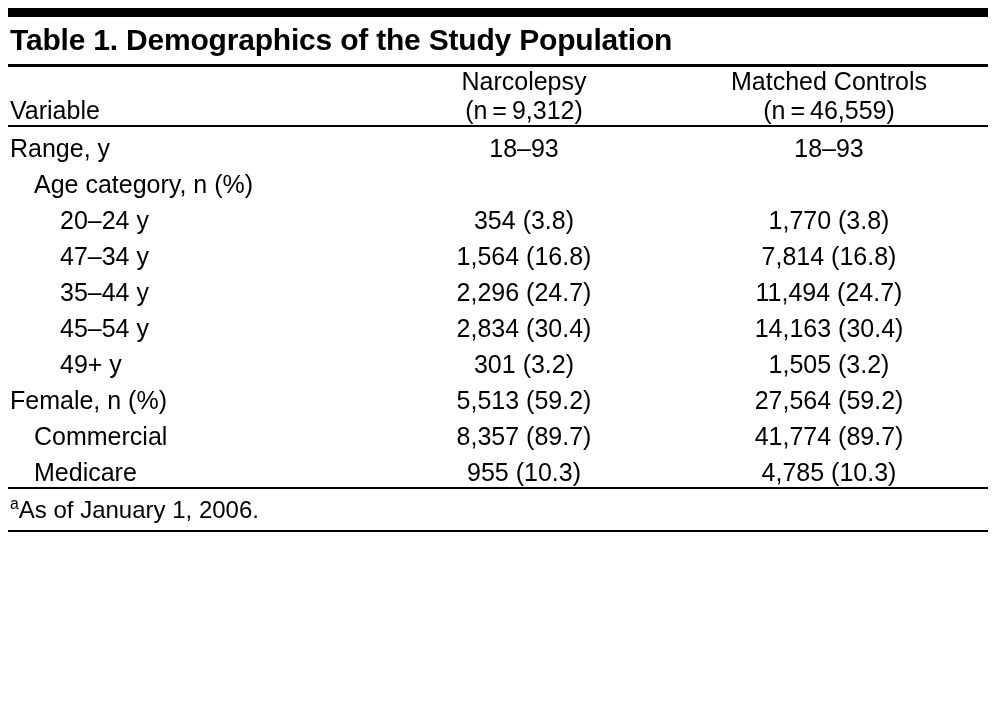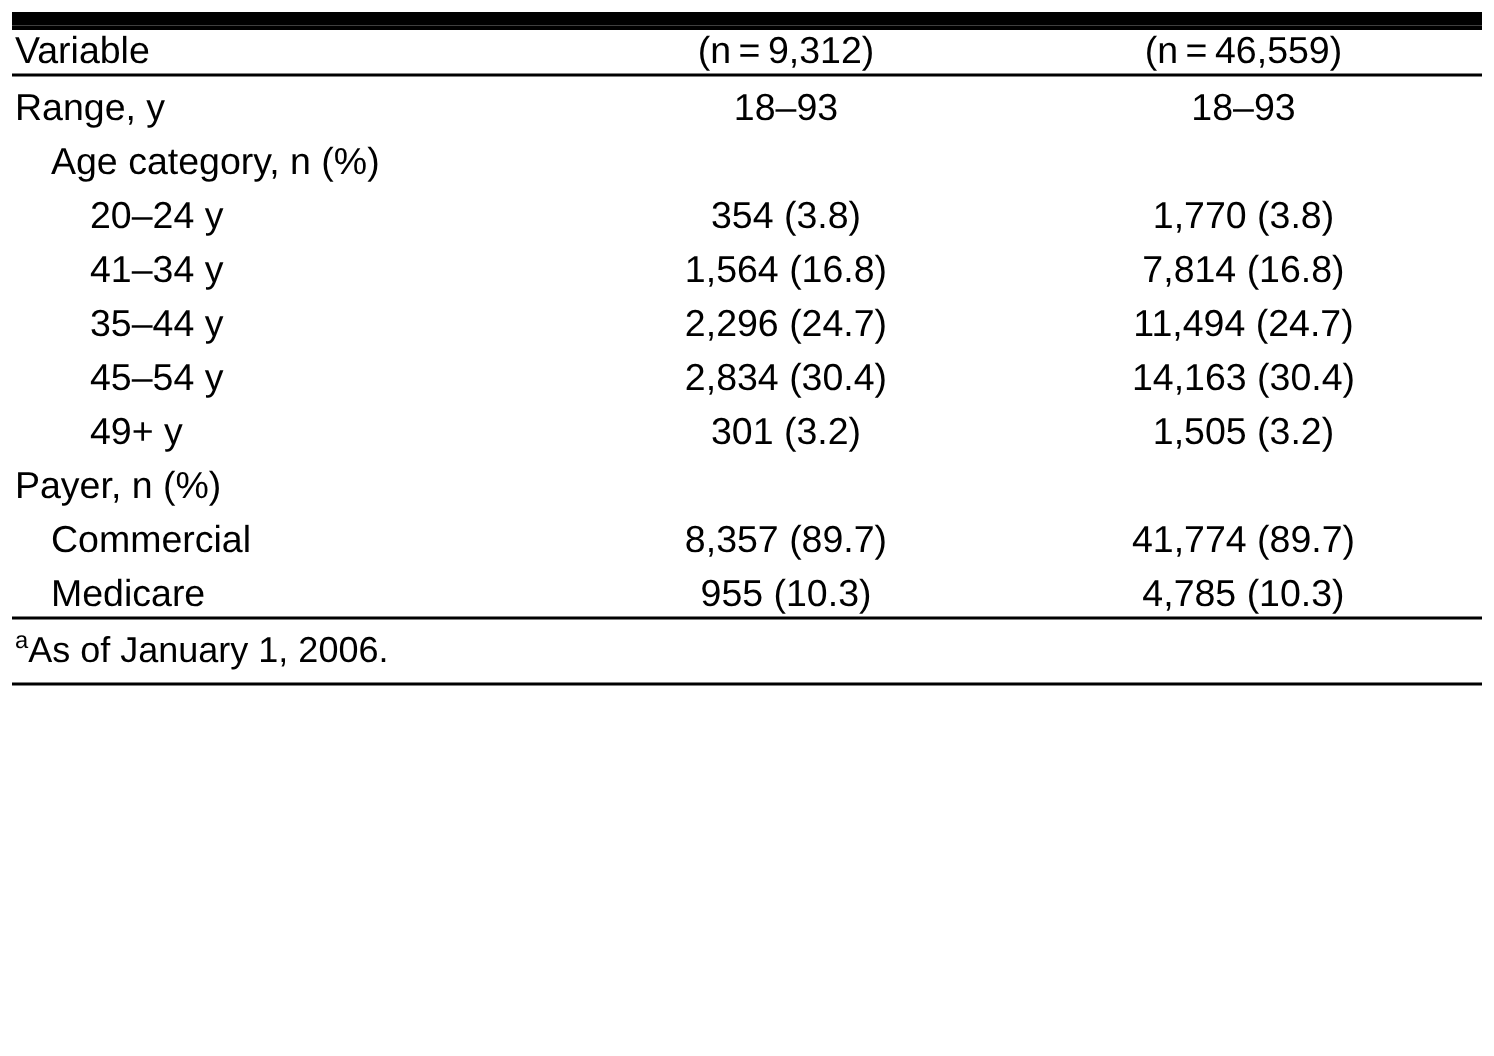--- a/index.html
+++ b/index.html
@@ -91,30 +91,36 @@
     line-height: 0;
   }
 </style>
 </head>
 <body>
 
 <div class="table-wrap">
 
   <div class="rule-top"></div>
 
+  <div class="title">Table 1. Demographics of the Study Population</div>
 
   <div class="rule-med"></div>
 
   <table class="tbl">
     <colgroup>
       <col class="c-var">
       <col class="c-n">
       <col class="c-c">
     </colgroup>
     <thead>
+      <tr class="hdr-row">
+        <td class="var-cell"></td>
+        <td>Narcolepsy</td>
+        <td>Matched Controls</td>
+      </tr>
       <tr class="hdr-row hdr-line2">
         <td class="var-cell">Variable</td>
         <td>(n = 9,312)</td>
         <td>(n = 46,559)</td>
       </tr>
     </thead>
   </table>
 
   <div class="rule-thin"></div>
 
@@ -134,43 +140,43 @@
         <td class="var-cell indent1">Age category, n (%)</td>
         <td></td>
         <td></td>
       </tr>
       <tr class="body-row">
         <td class="var-cell indent2">20–24 y</td>
         <td>354 (3.8)</td>
         <td>1,770 (3.8)</td>
       </tr>
       <tr class="body-row">
-        <td class="var-cell indent2">41–34 y</td>
+        <td class="var-cell indent2">47–34 y</td>
         <td>1,564 (16.8)</td>
         <td>7,814 (16.8)</td>
       </tr>
       <tr class="body-row">
         <td class="var-cell indent2">35–44 y</td>
         <td>2,296 (24.7)</td>
         <td>11,494 (24.7)</td>
       </tr>
       <tr class="body-row">
         <td class="var-cell indent2">45–54 y</td>
         <td>2,834 (30.4)</td>
         <td>14,163 (30.4)</td>
       </tr>
       <tr class="body-row">
         <td class="var-cell indent2">49+ y</td>
         <td>301 (3.2)</td>
         <td>1,505 (3.2)</td>
       </tr>
       <tr class="body-row">
-        <td class="var-cell">Payer, n (%)</td>
-        <td></td>
-        <td></td>
+        <td class="var-cell">Female, n (%)</td>
+        <td>5,513 (59.2)</td>
+        <td>27,564 (59.2)</td>
       </tr>
       <tr class="body-row">
         <td class="var-cell indent1">Commercial</td>
         <td>8,357 (89.7)</td>
         <td>41,774 (89.7)</td>
       </tr>
       <tr class="body-row last-body">
         <td class="var-cell indent1">Medicare</td>
         <td>955 (10.3)</td>
         <td>4,785 (10.3)</td>

